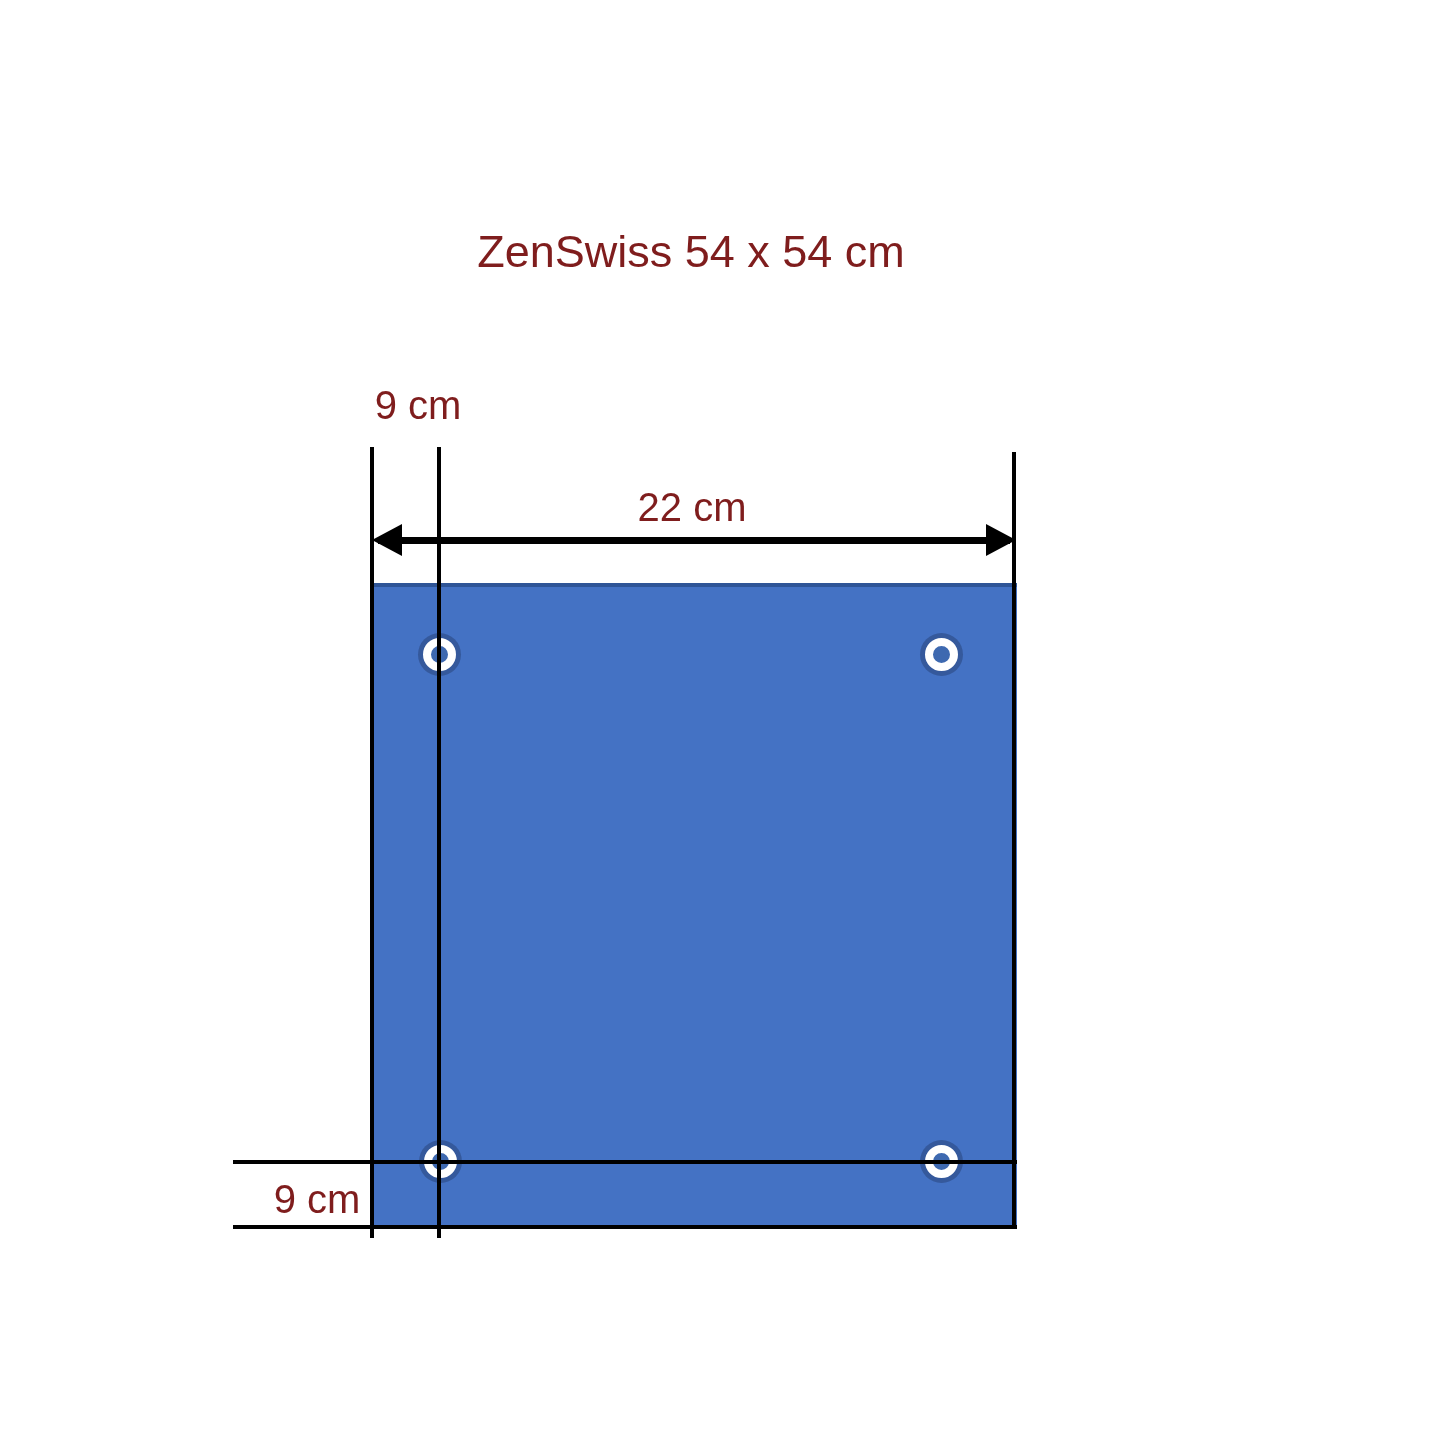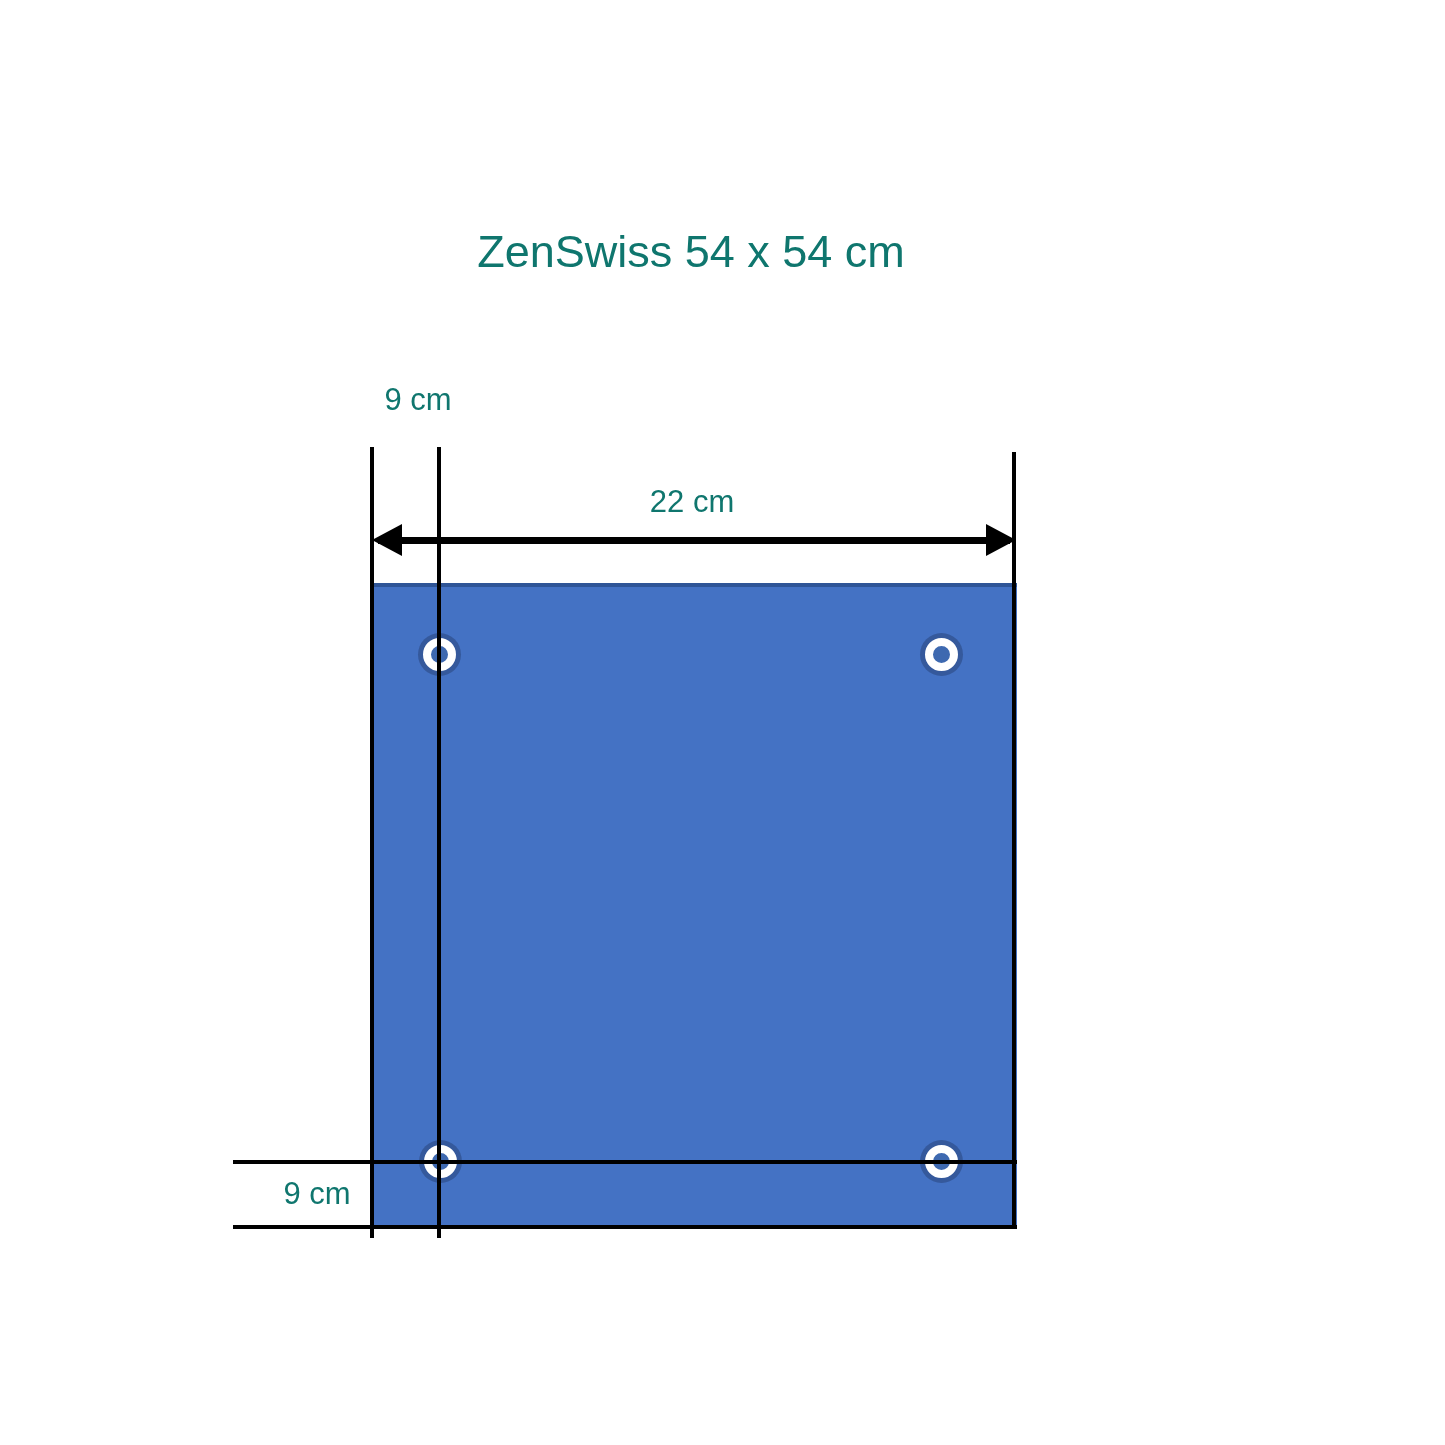--- a/index.html
+++ b/index.html
@@ -6,39 +6,39 @@
     margin: 0;
     padding: 0;
     background: #ffffff;
   }
   .canvas {
     position: relative;
     width: 1445px;
     height: 1445px;
     background: #ffffff;
     font-family: "Liberation Sans", sans-serif;
-    color: #0f766e;
+    color: #7f1d1d;
     overflow: hidden;
   }
 
   
   .title {
     position: absolute;
     top: 227px;
     left: 691px;
     transform: translateX(-50%);
     font-size: 45px;
     line-height: 1.1;
     white-space: nowrap;
     z-index: 5;
   }
   .dim-label {
     position: absolute;
     transform: translateX(-50%);
-    font-size: 31px;
+    font-size: 40px;
     line-height: 1.1;
     white-space: nowrap;
     z-index: 5;
     text-align: center;
   }
   .label-offset-top  { left: 418px; top: 383px; }
   .label-width       { left: 692px; top: 485px; }
   .label-offset-bottom { left: 317px; top: 1177px; }
 
   

